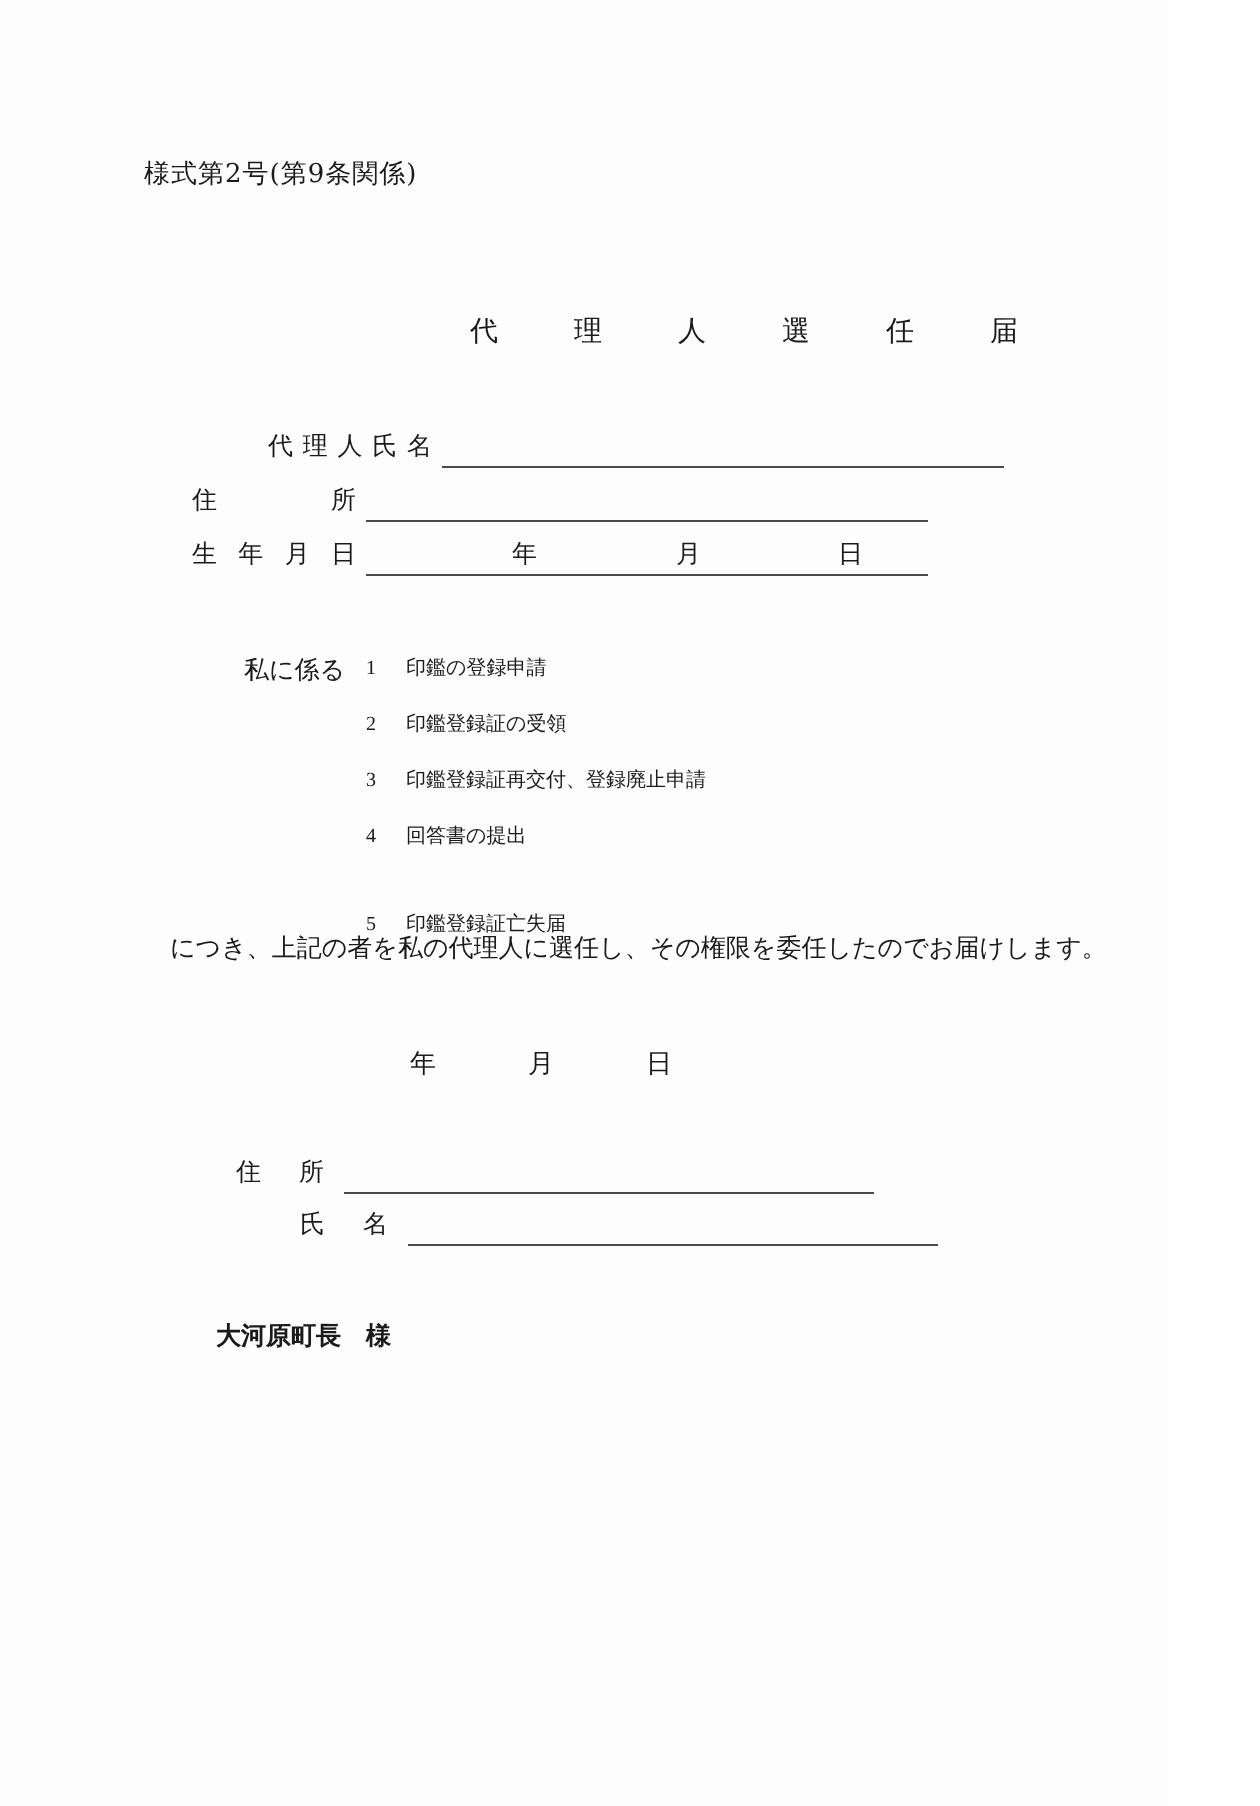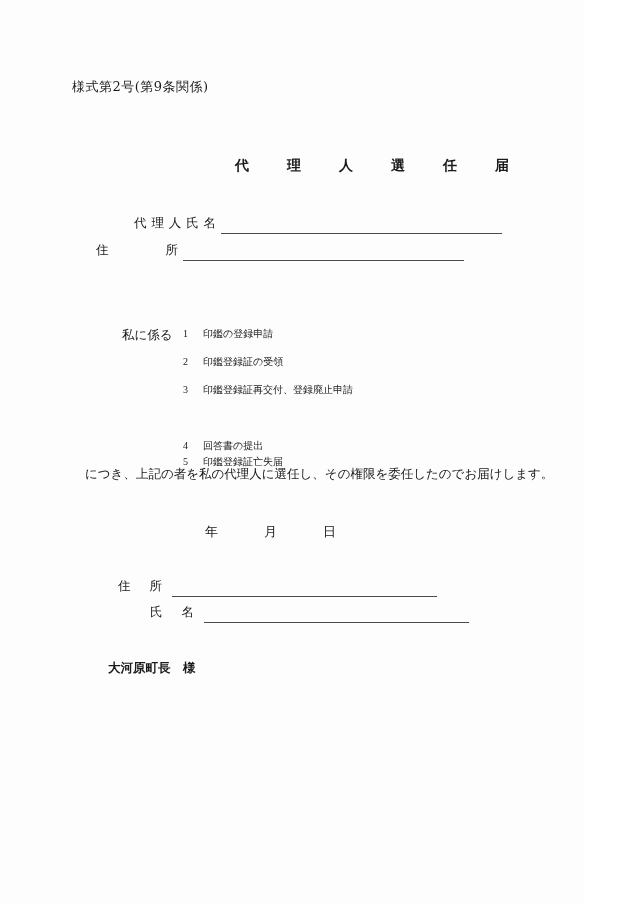--- a/index.html
+++ b/index.html
@@ -29,21 +29,20 @@
     white-space: nowrap;
   }
 
   
   #doc-title {
     left: 235px;
     top: 157px;
     font-size: 14px;
     letter-spacing: 12px;
     white-space: nowrap;
-    font-weight: bold;
   }
 
   
   .field-row {
     left: 96px;
     width: 440px;
     height: 26px;
   }
   .field-label {
     position: absolute;
@@ -176,33 +175,44 @@
     <div class="field-rule"></div>
   </div>
 
   <div class="abs field-row" style="top:242px;">
     <div class="field-label">
       <span class="label-spread-2">住　　所</span>
     </div>
     <div class="field-rule"></div>
   </div>
 
+  <div class="abs field-row" style="top:269px;">
+    <div class="field-label">
+      <span class="label-spread-4">生 年 月 日</span>
+    </div>
+    <div class="dob-marks">
+      <span class="dob-y">年</span>
+      <span class="dob-m">月</span>
+      <span class="dob-d">日</span>
+    </div>
+    <div class="field-rule"></div>
+  </div>
 
   <div class="abs" id="purpose-intro">私に係る</div>
 
   <div class="abs purpose-item" style="top:327px;">
     <span class="purpose-num">1</span><span>印鑑の登録申請</span>
   </div>
   <div class="abs purpose-item" style="top:355px;">
     <span class="purpose-num">2</span><span>印鑑登録証の受領</span>
   </div>
   <div class="abs purpose-item" style="top:383px;">
     <span class="purpose-num">3</span><span>印鑑登録証再交付、登録廃止申請</span>
   </div>
-  <div class="abs purpose-item" style="top:411px;margin-top:28px;">
+  <div class="abs purpose-item" style="top:411px;">
     <span class="purpose-num">4</span><span>回答書の提出</span>
   </div>
   <div class="abs purpose-item" style="top:439px;margin-top:16px;">
     <span class="purpose-num">5</span><span>印鑑登録証亡失届</span>
   </div>
 
   <div class="abs" id="body-statement">につき、上記の者を私の代理人に選任し、その権限を委任したのでお届けします。</div>
 
   <div class="abs" id="date-line">
     <span>年</span><span class="date-gap"></span><span>月</span><span class="date-gap"></span><span>日</span>

